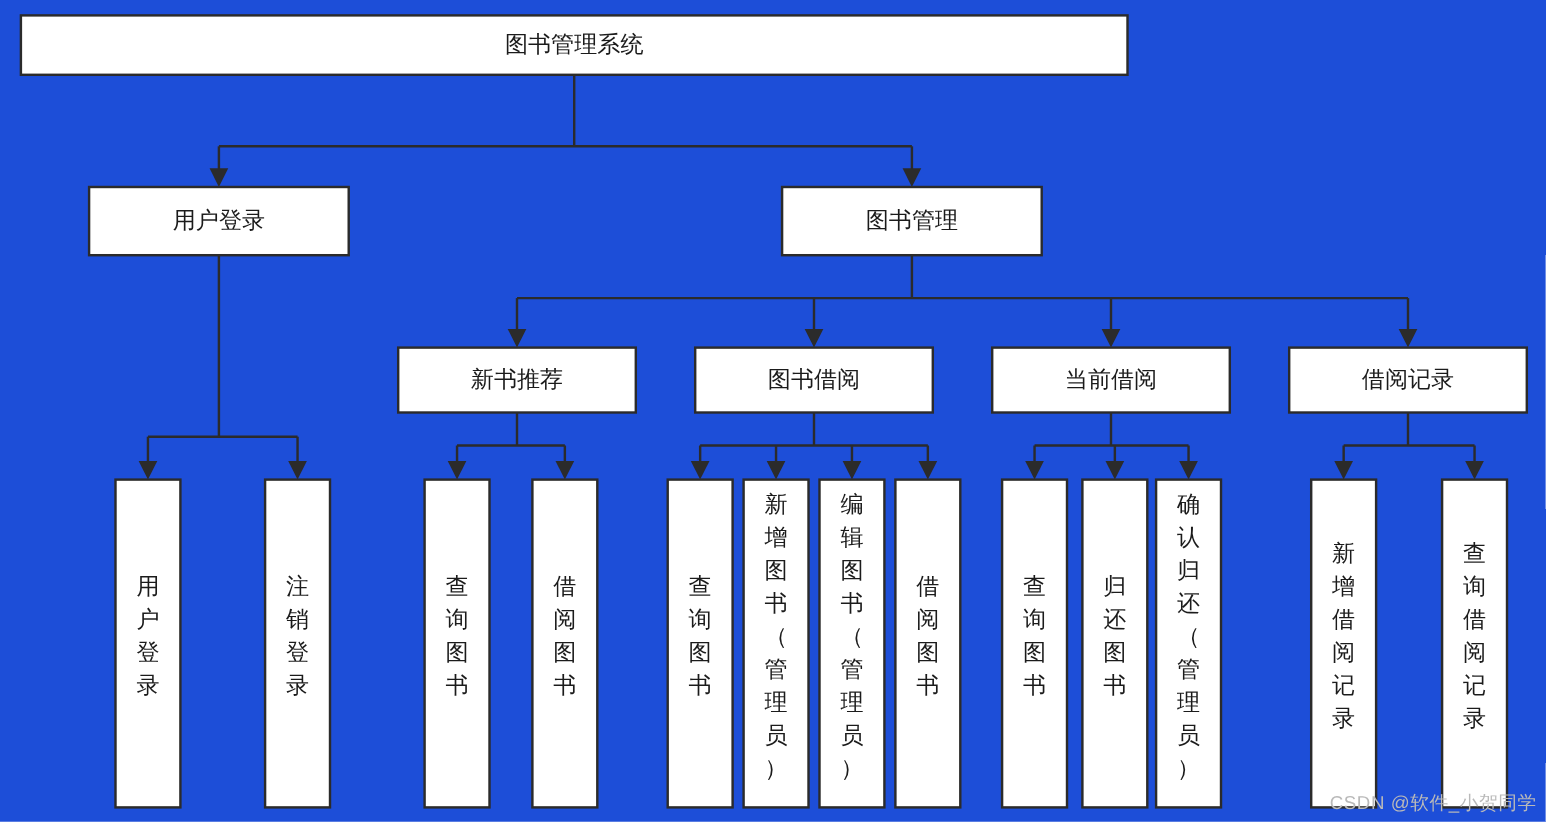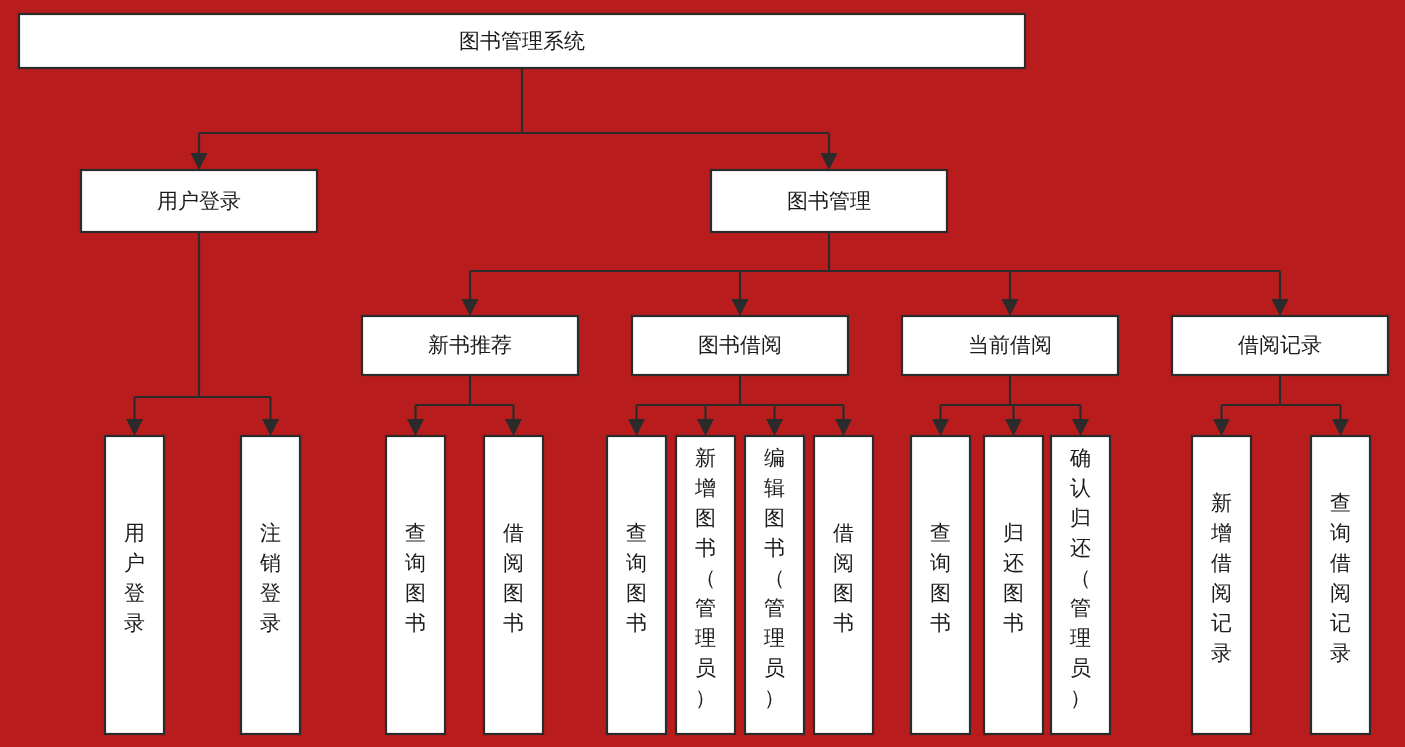--- a/index.html
+++ b/index.html
@@ -10,21 +10,21 @@
   body {
     width: 1405px;
     height: 747px;
     font-family: "Liberation Sans", sans-serif;
     overflow: hidden;
   }
   #diagram-root {
     position: relative;
     width: 1405px;
     height: 747px;
-    background: #b91c1c;
+    background: #1d4ed8;
   }
   svg.flow {
     position: absolute;
     top: 0;
     left: 0;
     width: 1405px;
     height: 747px;
     display: block;
   }
   .node-rect {
@@ -215,13 +215,14 @@
         <g>
           <rect x="1192" y="436" width="59" height="298" class="node-rect"></rect>
           <text x="1221.5" class="node-text-vert"><tspan x="1221.5" y="510">新</tspan><tspan x="1221.5" y="540">增</tspan><tspan x="1221.5" y="570">借</tspan><tspan x="1221.5" y="600">阅</tspan><tspan x="1221.5" y="630">记</tspan><tspan x="1221.5" y="660">录</tspan></text>
         </g>
         <g>
           <rect x="1311" y="436" width="59" height="298" class="node-rect"></rect>
           <text x="1340.5" class="node-text-vert"><tspan x="1340.5" y="510">查</tspan><tspan x="1340.5" y="540">询</tspan><tspan x="1340.5" y="570">借</tspan><tspan x="1340.5" y="600">阅</tspan><tspan x="1340.5" y="630">记</tspan><tspan x="1340.5" y="660">录</tspan></text>
         </g>
       </g>
   </svg>
+  <div class="watermark">CSDN @软件_小贺同学</div>
 </div>
 
 </body></html>

